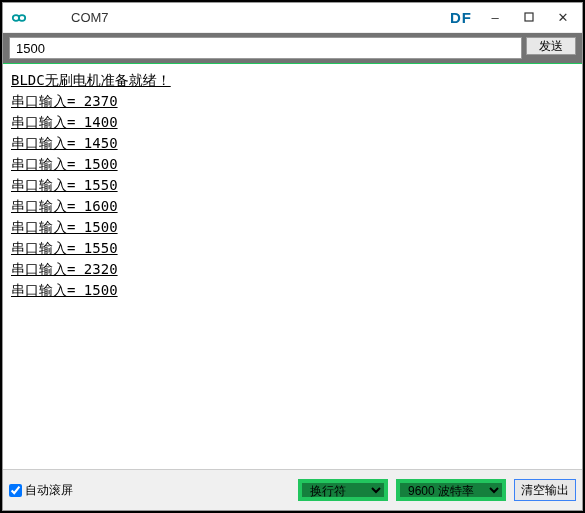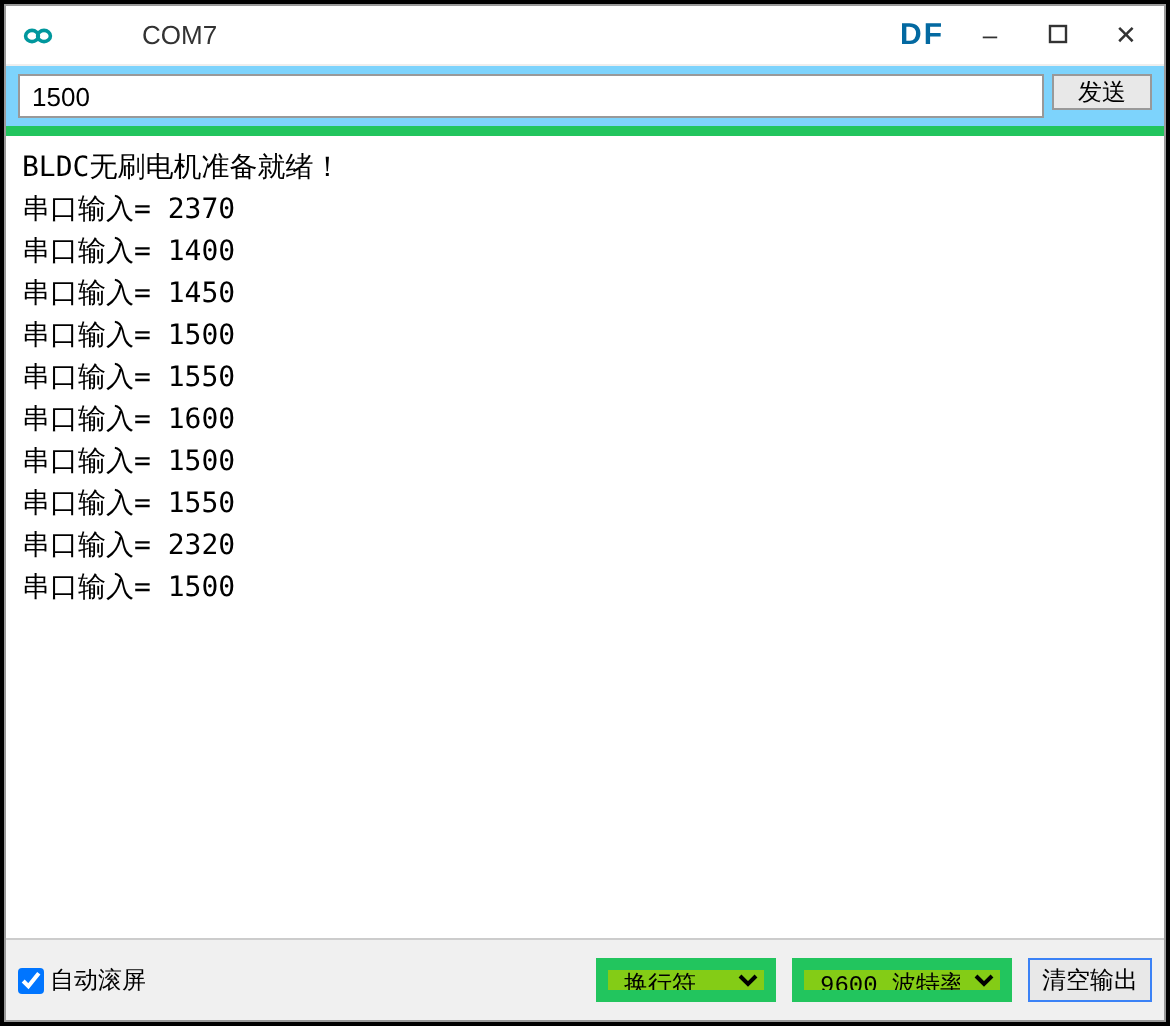--- a/index.html
+++ b/index.html
@@ -59,22 +59,22 @@
       align-items: center;
       justify-content: center;
       font-size: 13px;
       color: #333;
       cursor: pointer;
     }
     .input-row {
       display: flex;
       padding: 4px 6px;
       gap: 4px;
-      background: #7dd3fc;
-      border-bottom: 5px solid #22c55e;
+      background: #737373;
+      border-bottom: 1px solid #22c55e;
     }
     .serial-input {
       flex: 1;
       height: 22px;
       border: 1px solid #999;
       padding: 0 6px;
       font-size: 13px;
       font-family: inherit;
     }
     .send-btn {
@@ -89,20 +89,21 @@
     .output-area {
       flex: 1;
       background: #fff;
       padding: 6px 8px;
       font-family: "SimSun", Consolas, monospace;
       font-size: 14px;
       line-height: 1.5;
       color: #000;
       overflow-y: auto;
       border-bottom: 1px solid #ccc;
+      text-decoration: underline;
     }
     .output-line { white-space: pre; }
     .bottom-bar {
       height: 40px;
       background: #f0f0f0;
       display: flex;
       align-items: center;
       padding: 0 6px;
       gap: 8px;
     }
@@ -111,24 +112,24 @@
       align-items: center;
       gap: 3px;
       font-size: 12px;
       cursor: pointer;
     }
     .checkbox-wrap input { cursor: pointer; }
     .spacer { flex: 1; }
     .select-box {
       height: 22px;
       font-size: 12px;
-      border: 6px solid #22c55e;
-      background: #84cc16;
+      border: 4px solid #22c55e;
+      background: #15803d;
       padding: 0 4px;
-      font-family: Liberation Mono, monospace;
+      font-family: Liberation Sans, sans-serif;
     }
     .select-box.lineend { width: 90px; }
     .select-box.baud { width: 110px; }
     .clear-btn {
       height: 22px;
       width: 62px;
       font-size: 12px;
       background: #e8e8e8;
       border: 1px solid #3b82f6;
       cursor: pointer;

